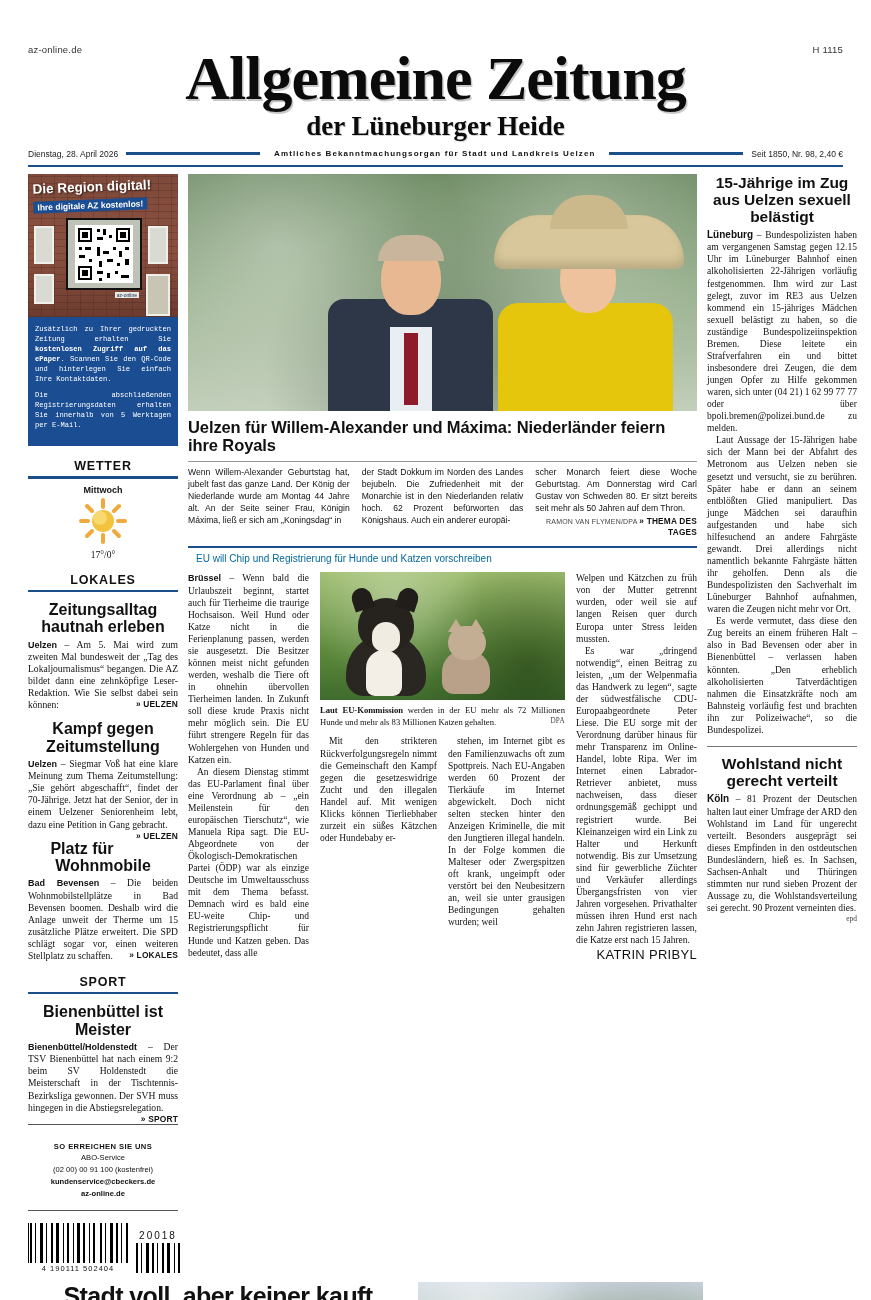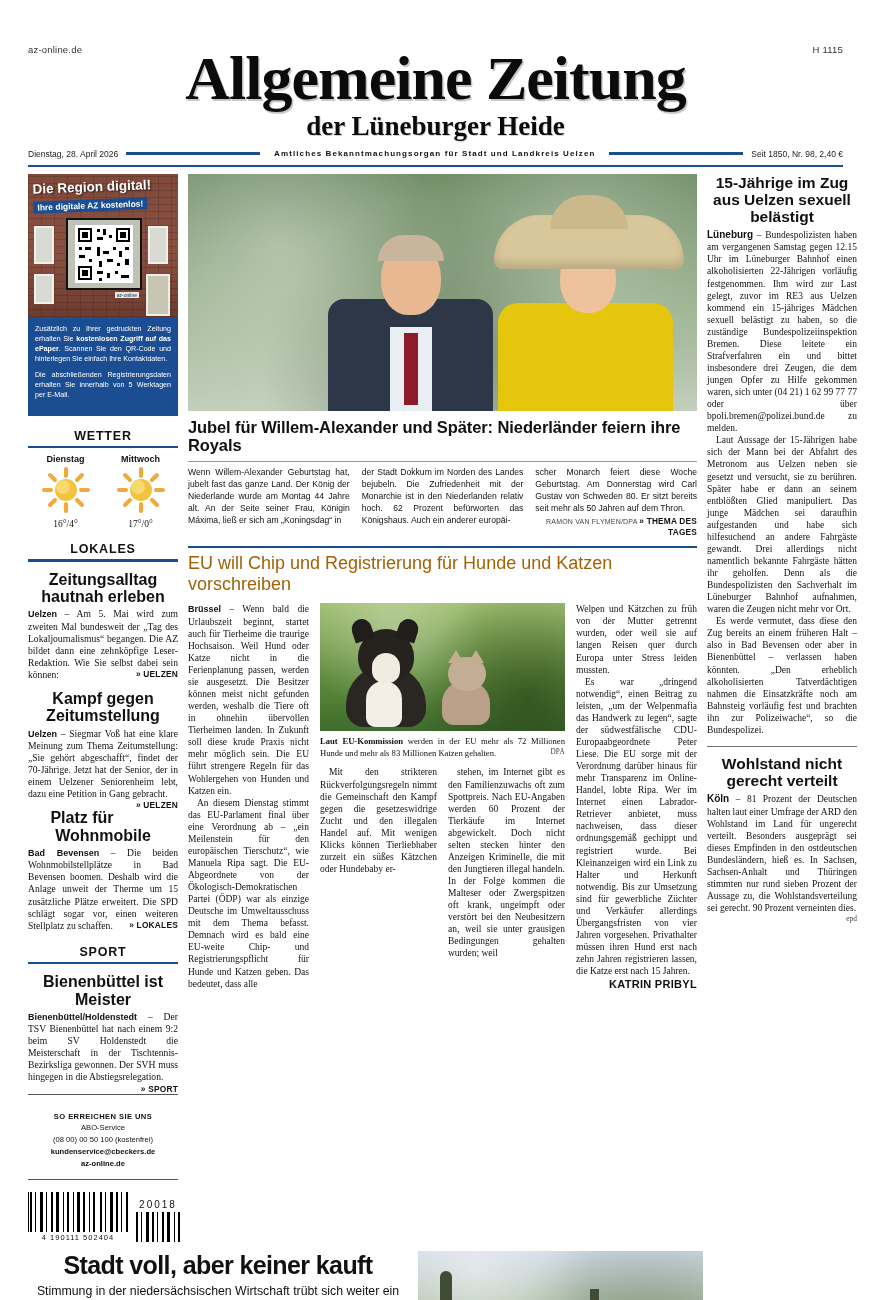--- a/index.html
+++ b/index.html
@@ -56,21 +56,21 @@
     text-shadow:1px 1px 2px rgba(0,0,0,.6); }
   .promo-banner .l2 { display:inline-block; margin-top:3px; background:#1b4d93; color:#fff;
     font-size:8.5px; font-weight:700; padding:1px 4px; }
   .qrwrap { position:absolute; left:38px; top:44px; width:76px; height:72px;
     background:#bfc2b7; border:2px solid #111; display:flex; align-items:center; justify-content:center;}
   .qr { width:58px; height:58px; background:#fff; position:relative; }
   .qr .m { position:absolute; background:#000; }
   .qr-label { position:absolute; bottom:-10px; right:1px; font-size:5px; color:#0a2b52; background:#e8e8e4; padding:0 2px;}
   .promo-text { padding:7px 7px 10px; font-size:7.1px; line-height:1.42; text-align:justify; }
   .promo-text b { font-weight:700; }
-  .promo-text p { margin:0 0 6px; }
+  .promo-text p { margin:0 0 6px;font-family:Liberation Mono, monospace; }
 
   
   .sec-head { text-align:center; font-size:12.5px; font-weight:700; letter-spacing:.8px;
     margin:13px 0 0; color:#111; }
   .sec-rule { height:2.5px; background:#1a4f8a; margin-top:3px; }
 
   
   .wx { display:flex; justify-content:space-around; padding-top:6px; }
   .wx-day { text-align:center; width:66px; }
   .wx-name { font-size:9px; font-weight:700; color:#111; }
@@ -133,28 +133,28 @@
   .cap-rule-top { height:1px; background:#999; margin-top:6px; }
   .lead-body { display:flex; gap:12px; margin-top:5px; }
   .lead-body > div { flex:1 1 0; font-size:8.6px; line-height:1.38; text-align:justify; }
   .credit { font-size:7px; color:#444; letter-spacing:.2px; }
   .credit b { font-size:8.3px; color:#111; letter-spacing:.2px; }
   .thick-rule { height:2.5px; background:#1a4f8a; margin-top:7px; }
 
   
   .story-title { font-size:38px; font-weight:700; line-height:1; margin:11px 0 0;
     letter-spacing:-1.2px; color:#111; }
-  .story-sub { font-size:18px; margin:5px 0 0; color:#a16207; }
+  .story-sub { font-size:10px; margin:5px 8px 0; color:#0369a1; }
   .story-grid { display:flex; gap:11px; margin-top:8px; }
   .story-col { flex:1 1 0; font-family:"Liberation Serif", serif; font-size:9.5px;
     line-height:1.27; text-align:justify; }
   .story-col p { margin:0; text-indent:9px; }
   .story-col p.first { text-indent:0; }
   .story-col p.first b { font-family:"Liberation Sans", sans-serif; font-size:9px; }
-  .by { font-family:"Liberation Sans", sans-serif; font-weight:700; font-size:11px;
+  .by { font-family:"Liberation Sans", sans-serif; font-weight:400; font-size:13px;
     letter-spacing:.3px; float:right; margin-top:1px;}
   .pet-photo { width:100%; height:128px; position:relative; overflow:hidden;
     background: linear-gradient(180deg,#9fbe6f,#5e8a3c 60%,#3f6b2d); }
   .pet-blur { position:absolute; inset:0;
     background: radial-gradient(circle at 30% 20%, rgba(255,255,255,.3), transparent 45%),
                 radial-gradient(circle at 85% 75%, rgba(20,40,10,.45), transparent 50%); }
   .dog { position:absolute; left:18px; bottom:4px; width:96px; height:104px; }
   .dog .body { position:absolute; bottom:0; left:8px; width:80px; height:62px;
     background:#2a2622; border-radius:40px 40px 18px 18px; }
   .dog .chest { position:absolute; bottom:0; left:28px; width:36px; height:46px;
@@ -282,40 +282,20 @@
           <p><span>Zusätzlich zu Ihrer gedruckten Zeitung erhalten Sie </span><b>kostenlosen Zugriff auf das ePaper</b><span>. Scannen Sie den QR-Code und hinterlegen Sie einfach Ihre Kontaktdaten.</span></p>
           <p>Die abschließenden Registrierungsdaten erhalten Sie innerhalb von 5 Werktagen per E-Mail.</p>
         </div>
       </div>
 
       <div>
         <div class="sec-head">WETTER</div>
         <div class="sec-rule"></div>
         <div class="wx">
           <div class="wx-day">
-            <div class="wx-name">Dienstag</div>
-            <div class="wx-icon">
-              <svg width="50" height="46" viewBox="0 0 50 46">
-                <g stroke="#f0a93b" stroke-width="4" stroke-linecap="round">
-                  <line x1="25" y1="2" x2="25" y2="9"></line>
-                    <line x1="25" y1="37" x2="25" y2="44"></line>
-                  <line x1="3" y1="23" x2="10" y2="23"></line>
-                    <line x1="40" y1="23" x2="47" y2="23"></line>
-                  <line x1="9" y1="8" x2="14" y2="13"></line>
-                    <line x1="36" y1="33" x2="41" y2="38"></line>
-                  <line x1="41" y1="8" x2="36" y2="13"></line>
-                    <line x1="14" y1="33" x2="9" y2="38"></line>
-                </g>
-                <circle cx="25" cy="23" r="11" fill="#f3c23f"></circle>
-                <circle cx="22" cy="20" r="7" fill="#f8de7c" opacity=".8"></circle>
-              </svg>
-            </div>
-            <div class="wx-temp">16°/4°</div>
-          </div>
-          <div class="wx-day">
             <div class="wx-name">Mittwoch</div>
             <div class="wx-icon">
               <svg width="50" height="46" viewBox="0 0 50 46">
                 <g stroke="#f0a93b" stroke-width="4" stroke-linecap="round">
                   <line x1="25" y1="2" x2="25" y2="9"></line>
                     <line x1="25" y1="37" x2="25" y2="44"></line>
                   <line x1="3" y1="23" x2="10" y2="23"></line>
                     <line x1="40" y1="23" x2="47" y2="23"></line>
                   <line x1="9" y1="8" x2="14" y2="13"></line>
                     <line x1="36" y1="33" x2="41" y2="38"></line>
@@ -357,21 +337,21 @@
         <div class="teaser">
           <h3>Bienenbüttel ist Meister</h3>
           <p><b class="place">Bienenbüttel/Holdenstedt</b><span> – Der TSV Bienenbüttel hat nach einem 9:2 beim SV Holdenstedt die Meisterschaft in der Tischtennis-Bezirksliga gewonnen. Der SVH muss hingegen in die Abstiegsrelegation.</span> <span class="more">» SPORT</span></p>
         </div>
       </div>
 
       <div class="contact-rule"></div>
       <div class="contact">
         <div class="t">SO ERREICHEN SIE UNS</div>
         <div class="n">ABO-Service</div>
-        <div class="n">(08 00) 00 50 100 (kostenfrei)</div>
+        <div class="n">(02 00) 00 91 100 (kostenfrei)</div>
         <div>kundenservice@cbeckers.de</div>
         <div>az-online.de</div>
       </div>
       <div class="contact-rule"></div>
 
       <div class="barcodes">
         <div>
           <div class="bc">
             <i style="width:1px"></i>
               <i style="width:2px"></i>
@@ -451,21 +431,21 @@
           <div class="face"></div>
             <div class="hair"></div>
         </div>
         <div class="woman">
           <div class="dress"></div>
             <div class="face"></div>
             <div class="hat"></div>
         </div>
       </div>
 
-      <div class="cap-head">Jubel für Willem-Alexander und Später: Niederländer feiern ihre Royals</div>
+      <div class="cap-head">Uelzen für Willem-Alexander und Máxima: Niederländer feiern ihre Royals</div>
       <div class="cap-rule-top"></div>
       <div class="lead-body">
         <div>Wenn Willem-Alexander Geburtstag hat, jubelt fast das ganze Land. Der König der Niederlande wurde am Montag 44 Jahre alt. An der Seite seiner Frau, Königin Máxima, ließ er sich am „Koningsdag“ in</div>
         <div>der Stadt Dokkum im Norden des Landes bejubeln. Die Zufriedenheit mit der Monarchie ist in den Niederlanden relativ hoch. 62 Prozent befürworten das Königshaus. Auch ein anderer europäi-</div>
         <div>
           <span>scher Monarch feiert diese Woche Geburtstag. Am Donnerstag wird Carl Gustav von Schweden 80. Er sitzt bereits seit mehr als 50 Jahren auf dem Thron.</span>
           <div class="credit" style="text-align:right;margin-top:1px;">
             <span>RAMON VAN FLYMEN/DPA</span>
             <b>» THEMA DES TAGES</b>
           </div>

